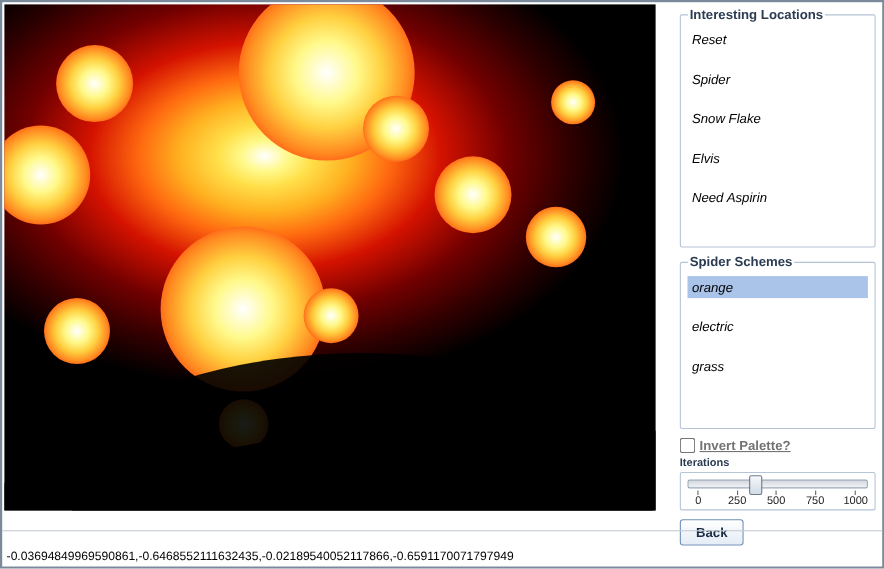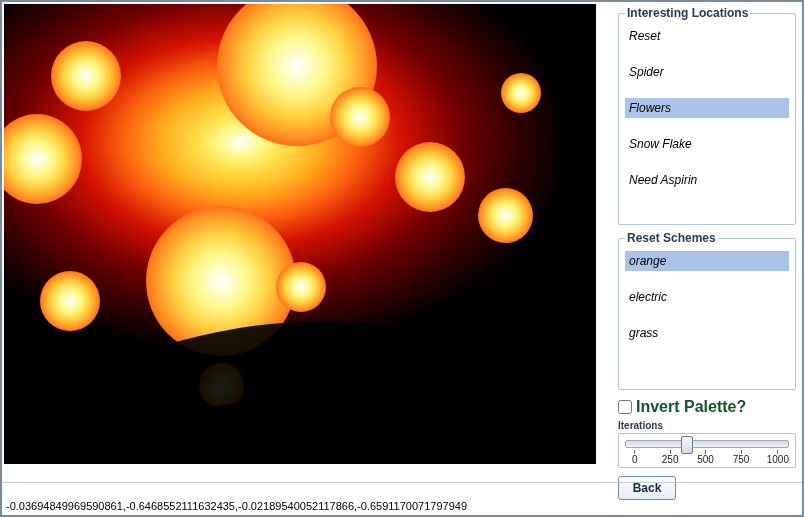--- a/index.html
+++ b/index.html
@@ -88,21 +88,21 @@
   .control-block {
     padding: 2px 0 0 0;
   }
   .check-row {
     display: flex;
     align-items: center;
     gap: 4px;
     margin-bottom: 4px;
   }
   .check-row input { margin:0; width:14px;height:14px;}
-  .check-row .lbl { font-weight: bold; color:#14532d; font-size:16px;}
+  .check-row .lbl { font-weight: bold; color:#737373; font-size:12px;text-decoration:underline;}
   .iter-label { font-weight: bold; color:#2a3b52; font-size:10px; }
   .slider-wrap {
     border: 1px solid #b5c4d6;
     border-radius: 2px;
     padding: 6px 6px 2px 6px;
     background: #fff;
     margin-top:2px;
   }
   .slider {
     width: 100%;
@@ -186,28 +186,28 @@
       <div class="wave2"></div>
     </div>
 
     <div class="sidebar">
 
       <fieldset class="group locations-box">
         <legend>Interesting Locations</legend>
         <div class="listbox" id="locations-list">
             <div class="list-item">Reset</div>
             <div class="list-item">Spider</div>
-            <div class="list-item selected">Flowers</div>
             <div class="list-item">Snow Flake</div>
+            <div class="list-item">Elvis</div>
             <div class="list-item">Need Aspirin</div>
           </div>
       </fieldset>
 
       <fieldset class="group colours-box">
-        <legend>Reset Schemes</legend>
+        <legend>Spider Schemes</legend>
         <div class="listbox" id="colours-list">
             <div class="list-item selected">orange</div>
             <div class="list-item">electric</div>
             <div class="list-item">grass</div>
           </div>
       </fieldset>
 
       <div class="control-block">
         <div class="check-row">
           <input type="checkbox" id="invert-cb" style="">

